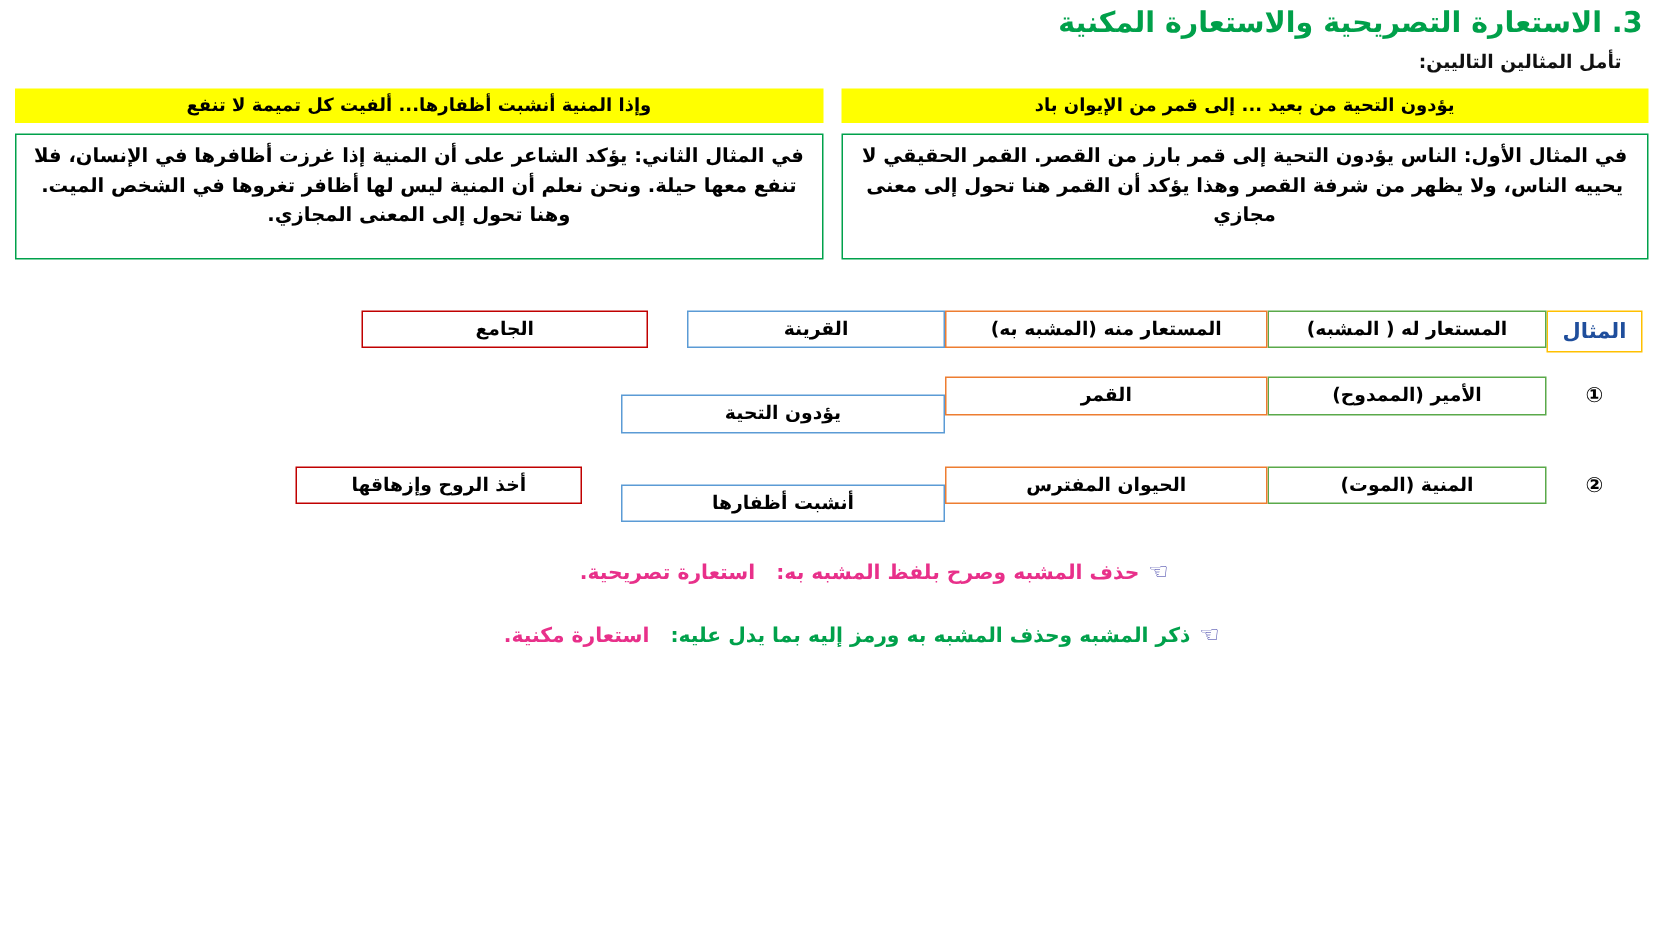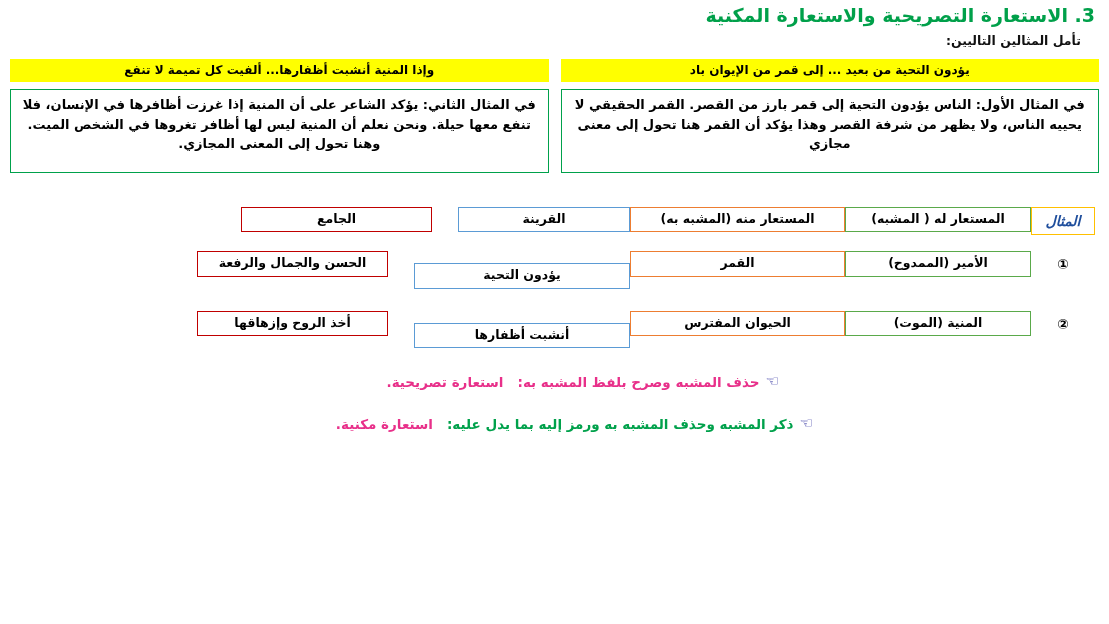--- a/index.html
+++ b/index.html
@@ -102,21 +102,21 @@
   }
   .c-1{width:186px;}
   .c-2{width:215px;}
   .c-3{width:172px;}
   .c-4{width:191px;}
   .gapcell{width:26px;}
   .b-orange{border:1.5px solid #ed7d31;}
   .b-green{border:1.5px solid #5aa94a;}
   .b-blue{border:1.5px solid #5b9bd5;}
   .b-red{border:1.5px solid #c00000;}
-  .b-yellow{border:1.5px solid #ffc000;font-style:italic;}
+  .b-yellow{border:1.5px solid #ffc000;}
   .hdr-amthal{color:#1f4e9c;}
   .sub-box{
     border:1.5px solid #5b9bd5;
     padding:3px 4px 4px 4px;
     text-align:center;
     font-size:12.5px;
     font-weight:bold;
     line-height:1.3;
     background:#ffffff;
     box-sizing:border-box;
@@ -187,21 +187,20 @@
     </div>
 
     <div class="trow">
       <div class="cell c-idx">①</div>
       <div class="cell c-1 b-green">الأمير (الممدوح)</div>
       <div class="cell c-2 b-orange">القمر</div>
       <div class="stack">
         <div class="sub-box">يؤدون التحية</div>
       </div>
       <div class="gapcell"></div>
-      <div class="cell c-4 b-red">الحسن والجمال والرفعة</div>
     </div>
 
     <div class="trow" style="margin-top:22px;">
       <div class="cell c-idx">②</div>
       <div class="cell c-1 b-green">المنية (الموت)</div>
       <div class="cell c-2 b-orange">الحيوان المفترس</div>
       <div class="stack">
         <div class="sub-box">أنشبت أظفارها</div>
       </div>
       <div class="gapcell"></div>

